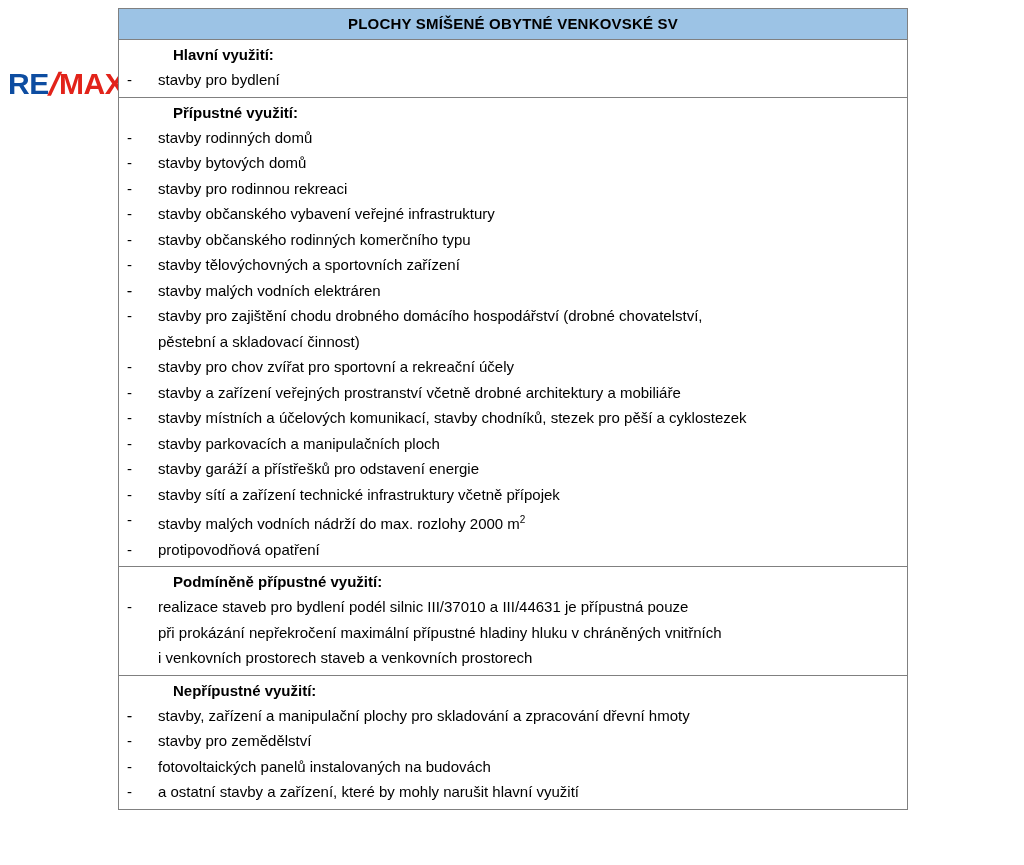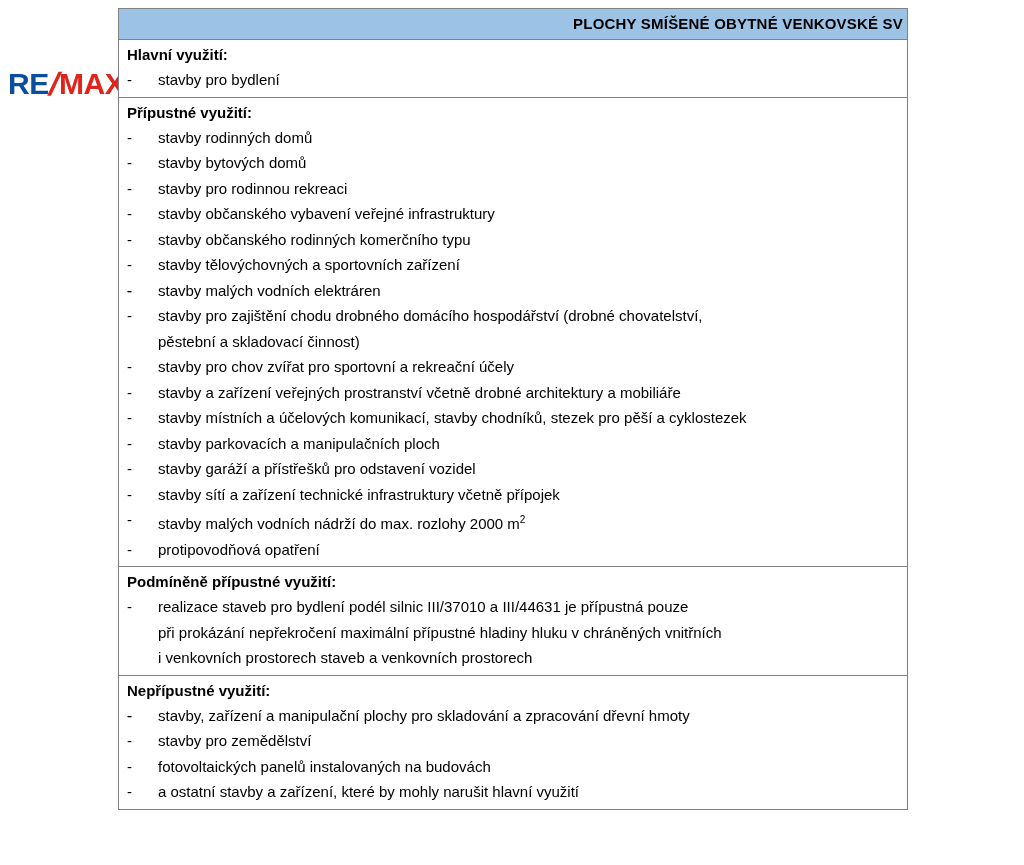--- a/index.html
+++ b/index.html
@@ -49,36 +49,37 @@
     position: absolute;
     left: 118px; top: 8px;
     width: 790px;
     border: 1px solid #808080;
     border-bottom: none;
     background: #ffffff;
   }
   .row { border-bottom: 1px solid #808080; }
   .title-row {
     background: #9cc3e5;
-    text-align: right;
+    text-align: center;
     font-weight: bold;
     font-size: 15px;
     color: #000;
     padding: 6px 4px 7px 4px;
     letter-spacing: 0.2px;
   }
   .section {
     padding: 3px 6px 4px 6px;
   }
   .section-head {
     font-weight: bold;
     font-size: 15px;
     color: #000;
     padding: 2px 0 2px 2px;
     line-height: 20px;
+    margin-left: 46px;
   }
   ul.items {
     list-style: none;
     margin: 0; padding: 0;
   }
   ul.items li {
     position: relative;
     font-size: 15px;
     color: #000;
     line-height: 25.5px;
@@ -124,21 +125,21 @@
             <li><span class="dash">-</span><span>stavby občanského vybavení veřejné infrastruktury</span></li>
             <li><span class="dash">-</span><span>stavby občanského rodinných komerčního typu</span></li>
             <li><span class="dash">-</span><span>stavby tělovýchovných a sportovních zařízení</span></li>
             <li><span class="dash">-</span></li>
             <li><span class="dash">-</span><span>stavby malých vodních elektráren</span></li>
             <li><span class="dash">-</span><span>stavby pro zajištění chodu drobného domácího hospodářství (drobné chovatelství,</span><span class="cont">pěstební a skladovací činnost)</span></li>
             <li><span class="dash">-</span><span>stavby pro chov zvířat pro sportovní a rekreační účely</span></li>
             <li><span class="dash">-</span><span>stavby a zařízení veřejných prostranství včetně drobné architektury a mobiliáře</span></li>
             <li><span class="dash">-</span><span>stavby místních a účelových komunikací, stavby chodníků, stezek pro pěší a cyklostezek</span></li>
             <li><span class="dash">-</span><span>stavby parkovacích a manipulačních ploch</span></li>
-            <li><span class="dash">-</span><span>stavby garáží a přístřešků pro odstavení vozidel</span></li>
+            <li><span class="dash">-</span><span>stavby garáží a přístřešků pro odstavení energie</span></li>
             <li><span class="dash">-</span><span>stavby sítí a zařízení technické infrastruktury včetně přípojek</span></li>
             <li><span class="dash">-</span><span>stavby malých vodních nádrží do max. rozlohy 2000 m</span><sup>2</sup></li>
             <li><span class="dash">-</span><span>protipovodňová opatření</span></li>
           </ul>
         </div>
         <div class="row section">
           <div class="section-head">Podmíněně přípustné využití:</div>
           <ul class="items">
             <li><span class="dash">-</span><span>realizace staveb pro bydlení podél silnic III/37010 a III/44631 je přípustná pouze</span><span class="cont">při prokázání nepřekročení maximální přípustné hladiny hluku v chráněných vnitřních</span><span class="cont">i venkovních prostorech staveb a venkovních prostorech</span></li>
           </ul>

